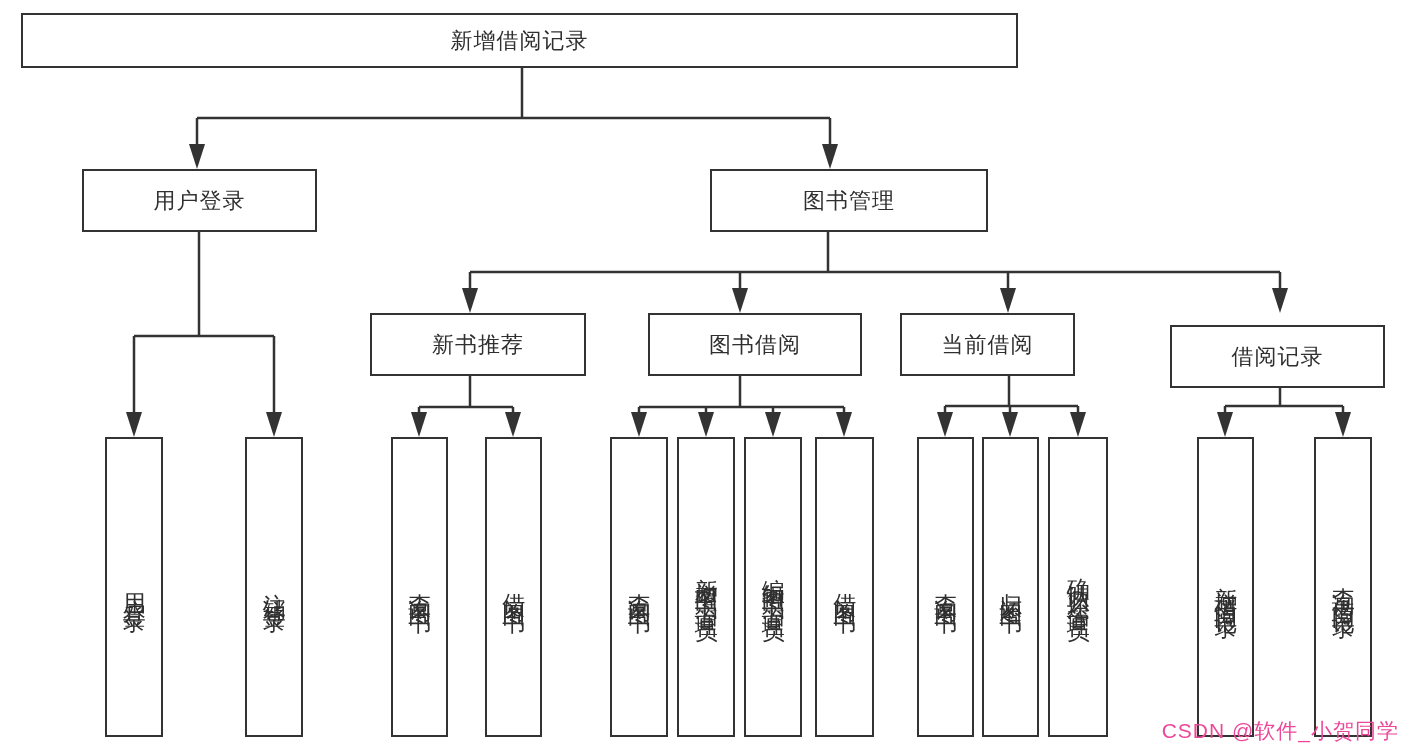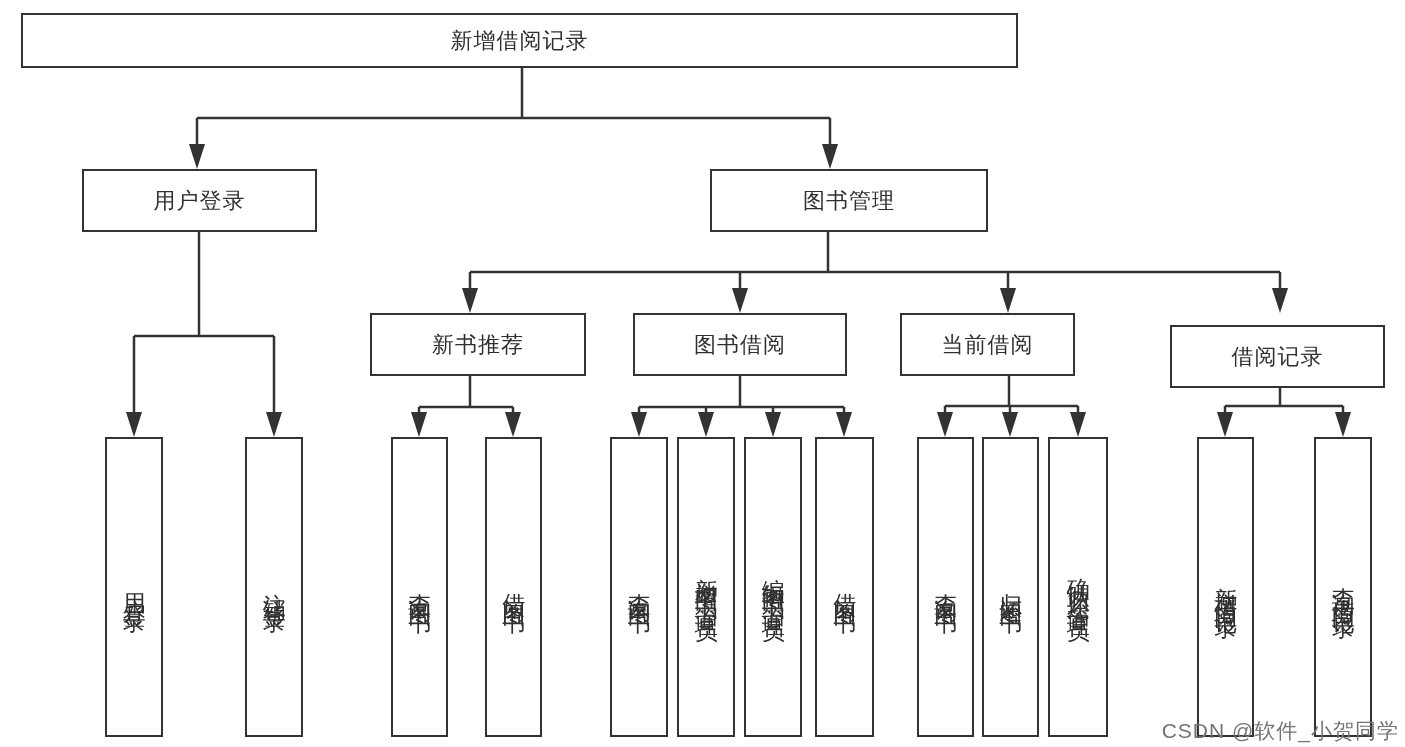--- a/index.html
+++ b/index.html
@@ -24,21 +24,21 @@
     writing-mode:vertical-rl;
     font-size:23px;
     letter-spacing:6px;
     line-height:1.1;
     color:#2f2f2f;
   }
   #watermark{
     position:absolute;
     right:6px;bottom:2px;
     font-size:21px;
-    color:#737373;
+    color:#ec4899;
     letter-spacing:1px;
     white-space:nowrap;
   }
 </style>
 </head>
 <body>
 
 <div id="canvas">
 
   <svg id="wires" viewBox="0 0 1405 747" xmlns="http://www.w3.org/2000/svg">
@@ -117,21 +117,21 @@
   <div class="node" style="left:82px;top:169px;width:235px;height:63px;">
     <span class="hlabel">用户登录</span>
   </div>
   <div class="node" style="left:710px;top:169px;width:278px;height:63px;">
     <span class="hlabel">图书管理</span>
   </div>
 
   <div class="node" style="left:362px;top:313px;width:216px;height:63px;margin-left:8px;">
     <span class="hlabel">新书推荐</span>
   </div>
-  <div class="node" style="left:633px;top:313px;width:214px;height:63px;">
+  <div class="node" style="left:648px;top:313px;width:214px;height:63px;">
     <span class="hlabel">图书借阅</span>
   </div>
   <div class="node" style="left:900px;top:313px;width:175px;height:63px;">
     <span class="hlabel">当前借阅</span>
   </div>
   <div class="node" style="left:1170px;top:313px;width:215px;height:63px;margin-top:12px;">
     <span class="hlabel">借阅记录</span>
   </div>
 
   <div class="node leaf" style="left:105px;top:437px;width:58px;height:300px;">

